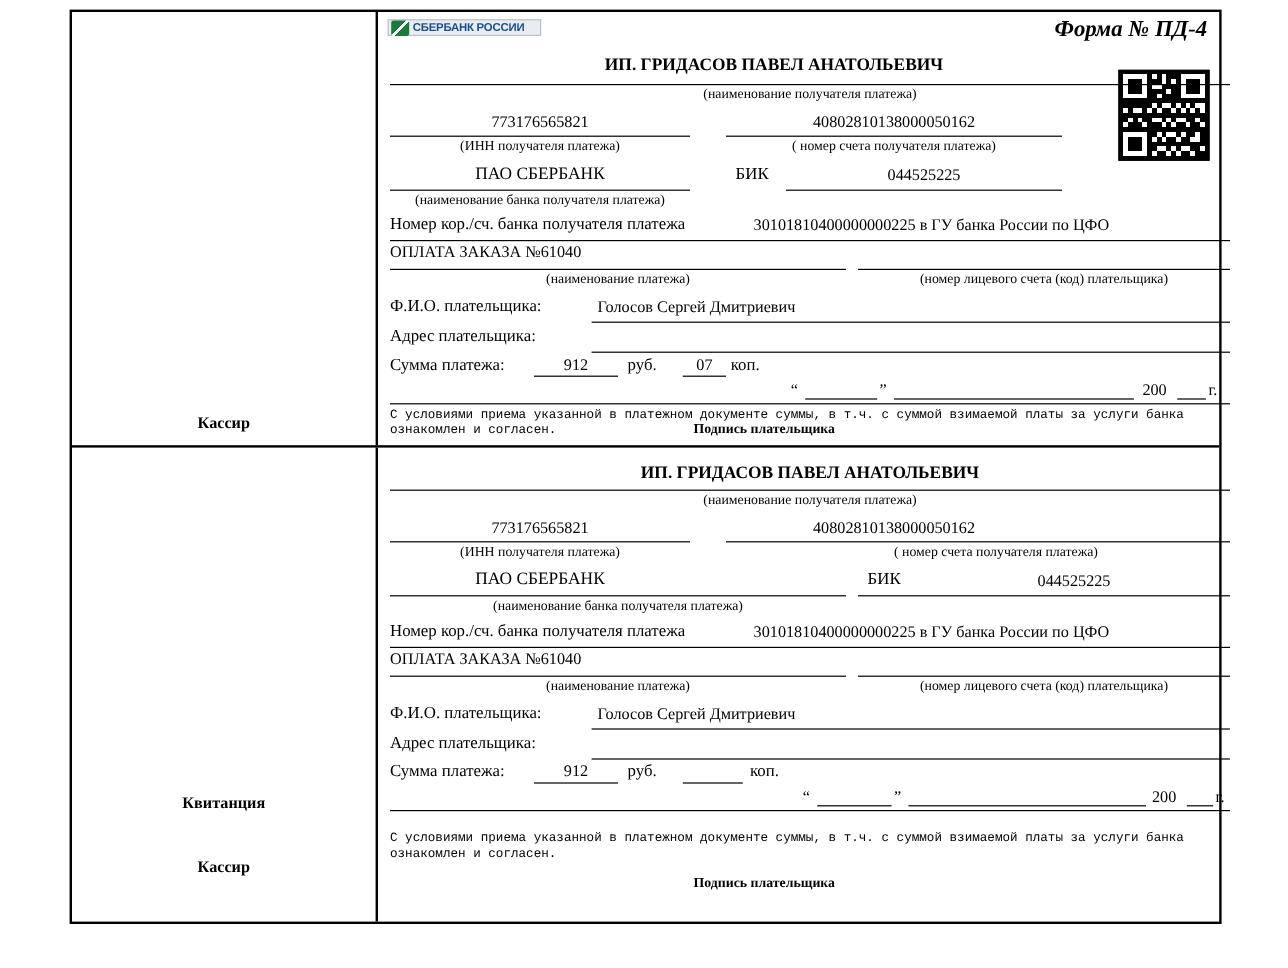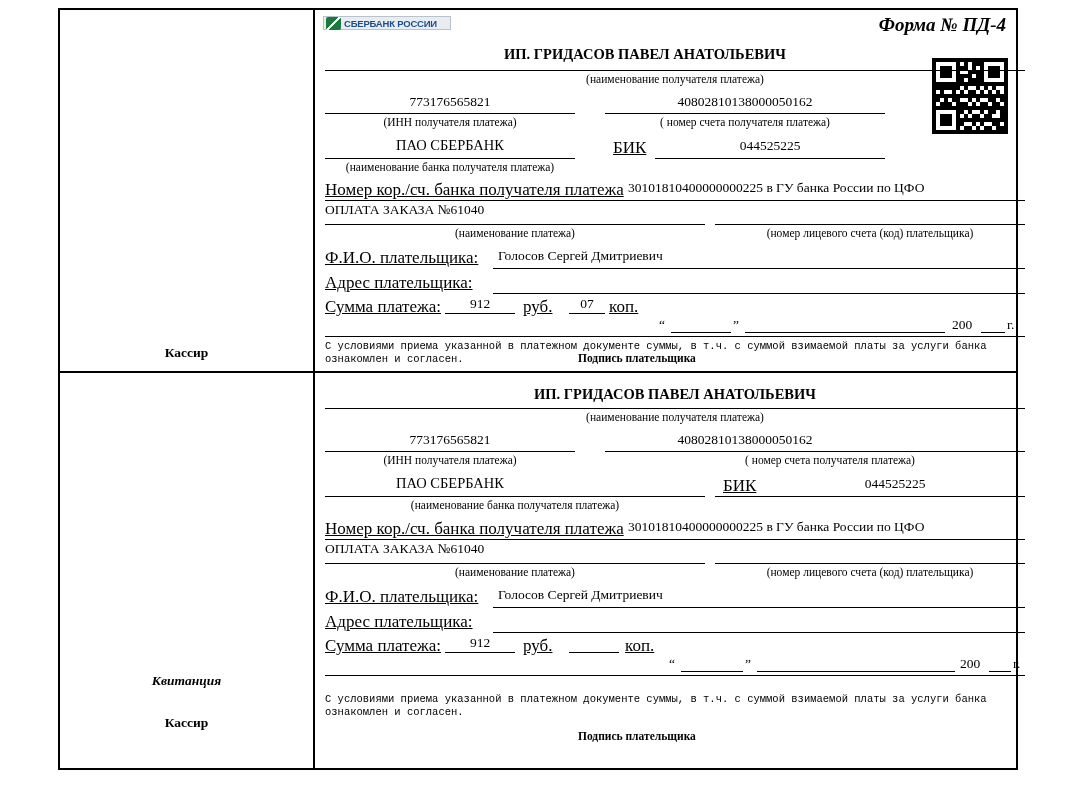--- a/index.html
+++ b/index.html
@@ -131,24 +131,23 @@
   }
   .val {
     position: absolute;
     font-size: 13.5px;
     font-family: "Liberation Serif", serif;
     white-space: nowrap;
   }
   .val.center { text-align: center; }
   .lbl {
     position: absolute;
-    font-size: 17px;
+    font-size: 14px;
     font-family: "Liberation Serif", serif;
     white-space: nowrap;
-    text-decoration: underline;
   }
   .hand {
     position: absolute;
     font-size: 13.5px;
     font-family: "Liberation Serif", serif;
     white-space: nowrap;
   }
   .small-note {
     position: absolute;
     font-size: 10.5px;
@@ -318,21 +317,21 @@
         <div class="small-note" style="left:10px; top:330px; width:700px;">
           <span>С условиями приема указанной в платежном документе суммы, в т.ч. с суммой взимаемой платы за услуги банка</span><br>
           <span>ознакомлен и согласен.</span>
         </div>
         <div class="sign-label" style="left:263px; top:342px;">Подпись плательщика</div>
       </div>
     </div>
 
     <div class="receipt bottom">
       <div class="left-col">
-        <div class="left-label" style="top:300px;font-style:italic;">Квитанция</div>
+        <div class="left-label" style="top:288px;">Квитанция</div>
         <div class="left-label" style="top:342px;">Кассир</div>
       </div>
       <div class="right-col">
 
         <div class="payee-name" style="left:10px; top:13px; width:700px;">ИП. ГРИДАСОВ ПАВЕЛ АНАТОЛЬЕВИЧ</div>
         <div class="fieldline" style="left:10px; top:35px; width:700px;"></div>
         <div class="caption" style="left:10px; top:38px; width:700px;">(наименование получателя платежа)</div>
 
         <div class="val center" style="left:10px; top:59px; width:250px;">773176565821</div>
         <div class="fieldline" style="left:10px; top:78px; width:250px;"></div>

